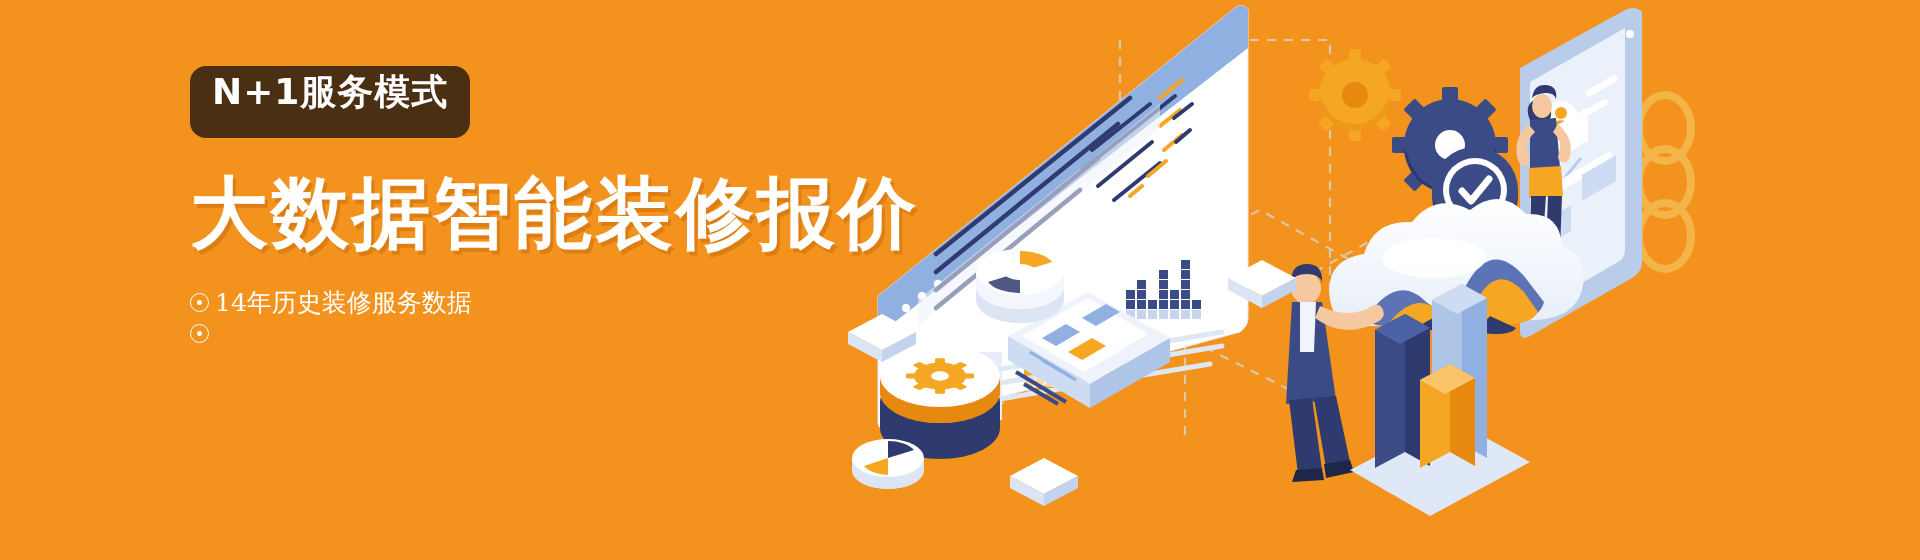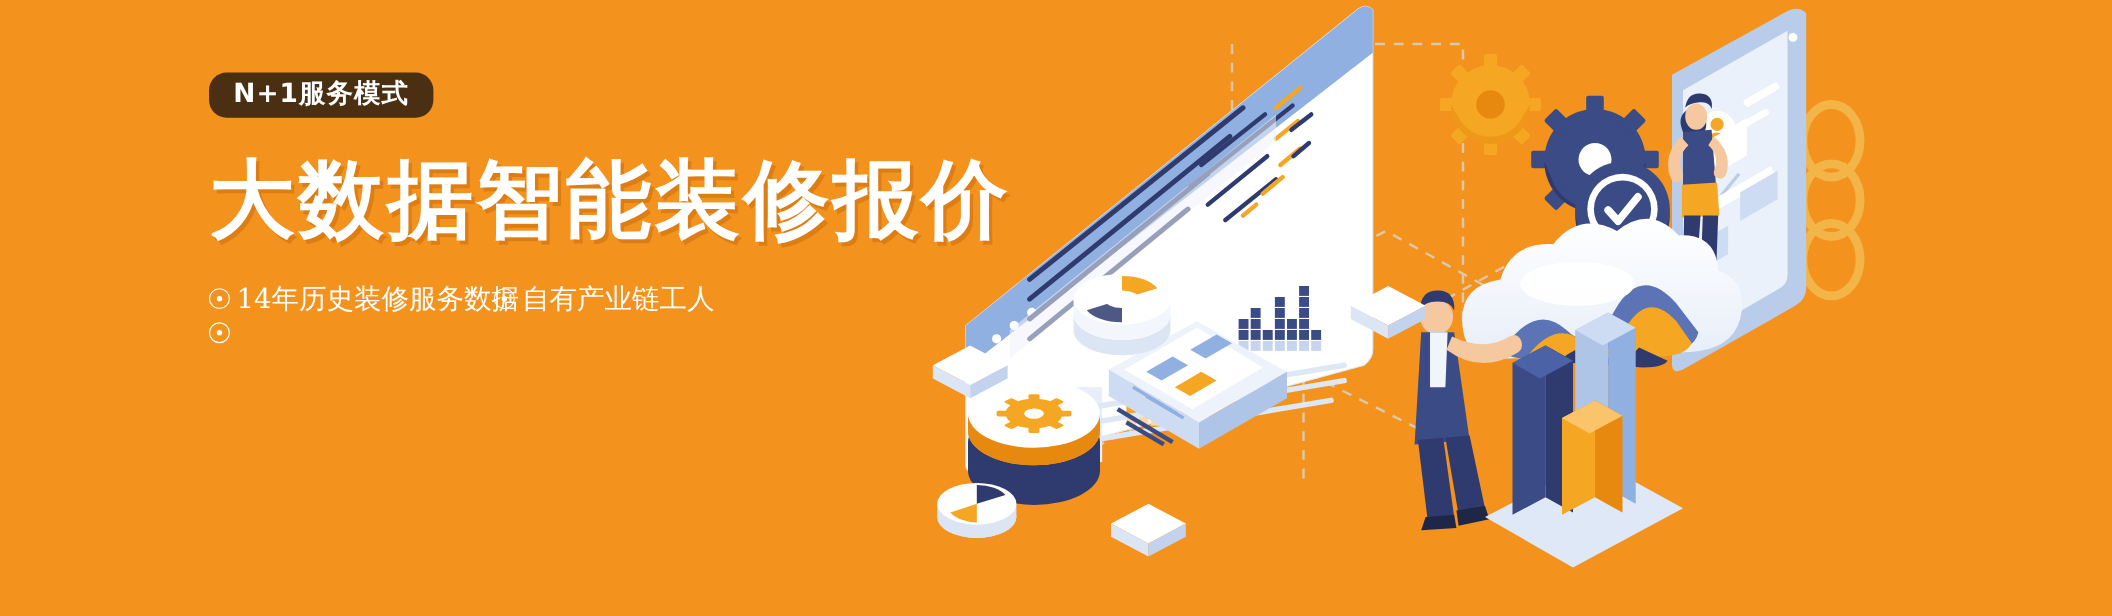--- a/index.html
+++ b/index.html
@@ -14,24 +14,24 @@
     overflow:hidden;
   }
   
   .copy{
     position:absolute;left:190px;top:66px;width:700px;
   }
   .badge{
     display:inline-block;
     background:#4a2f12;
     color:#ffffff;
-    font-size:24px;
+    font-size:36px;
     font-weight:bold;
     letter-spacing:1px;
-    padding:7px 22px 8px 22px;
+    padding:7px 22px 26px 22px;
     border-radius:16px;
     line-height:1.08;
     font-family:"DejaVu Sans","Liberation Sans",sans-serif;
   }
   .headline{
     margin-top:34px;
     color:#ffffff;
     font-size:78px;
     font-weight:bold;
     letter-spacing:3px;
@@ -99,24 +99,20 @@
         <div class="bullet">
           <span class="dot-icon"></span>
           <span class="btext">14年历史装修服务数据</span>
         </div>
         <div class="bullet">
           <span class="dot-icon"></span>
         </div>
       </div>
 
       <div class="bcol right">
-        <div class="bullet">
-          <span class="dot-icon"></span>
-          <span class="btext">自有产业链工人</span>
-        </div>
       </div>
 
     </div>
   </div>
 
   <div class="art">
   <svg width="1090" height="560" viewBox="0 0 1090 560" xmlns="http://www.w3.org/2000/svg">
     <defs>
       <linearGradient id="cloudG" x1="0" y1="0" x2="0" y2="1">
         <stop offset="0" stop-color="#ffffff"></stop>

